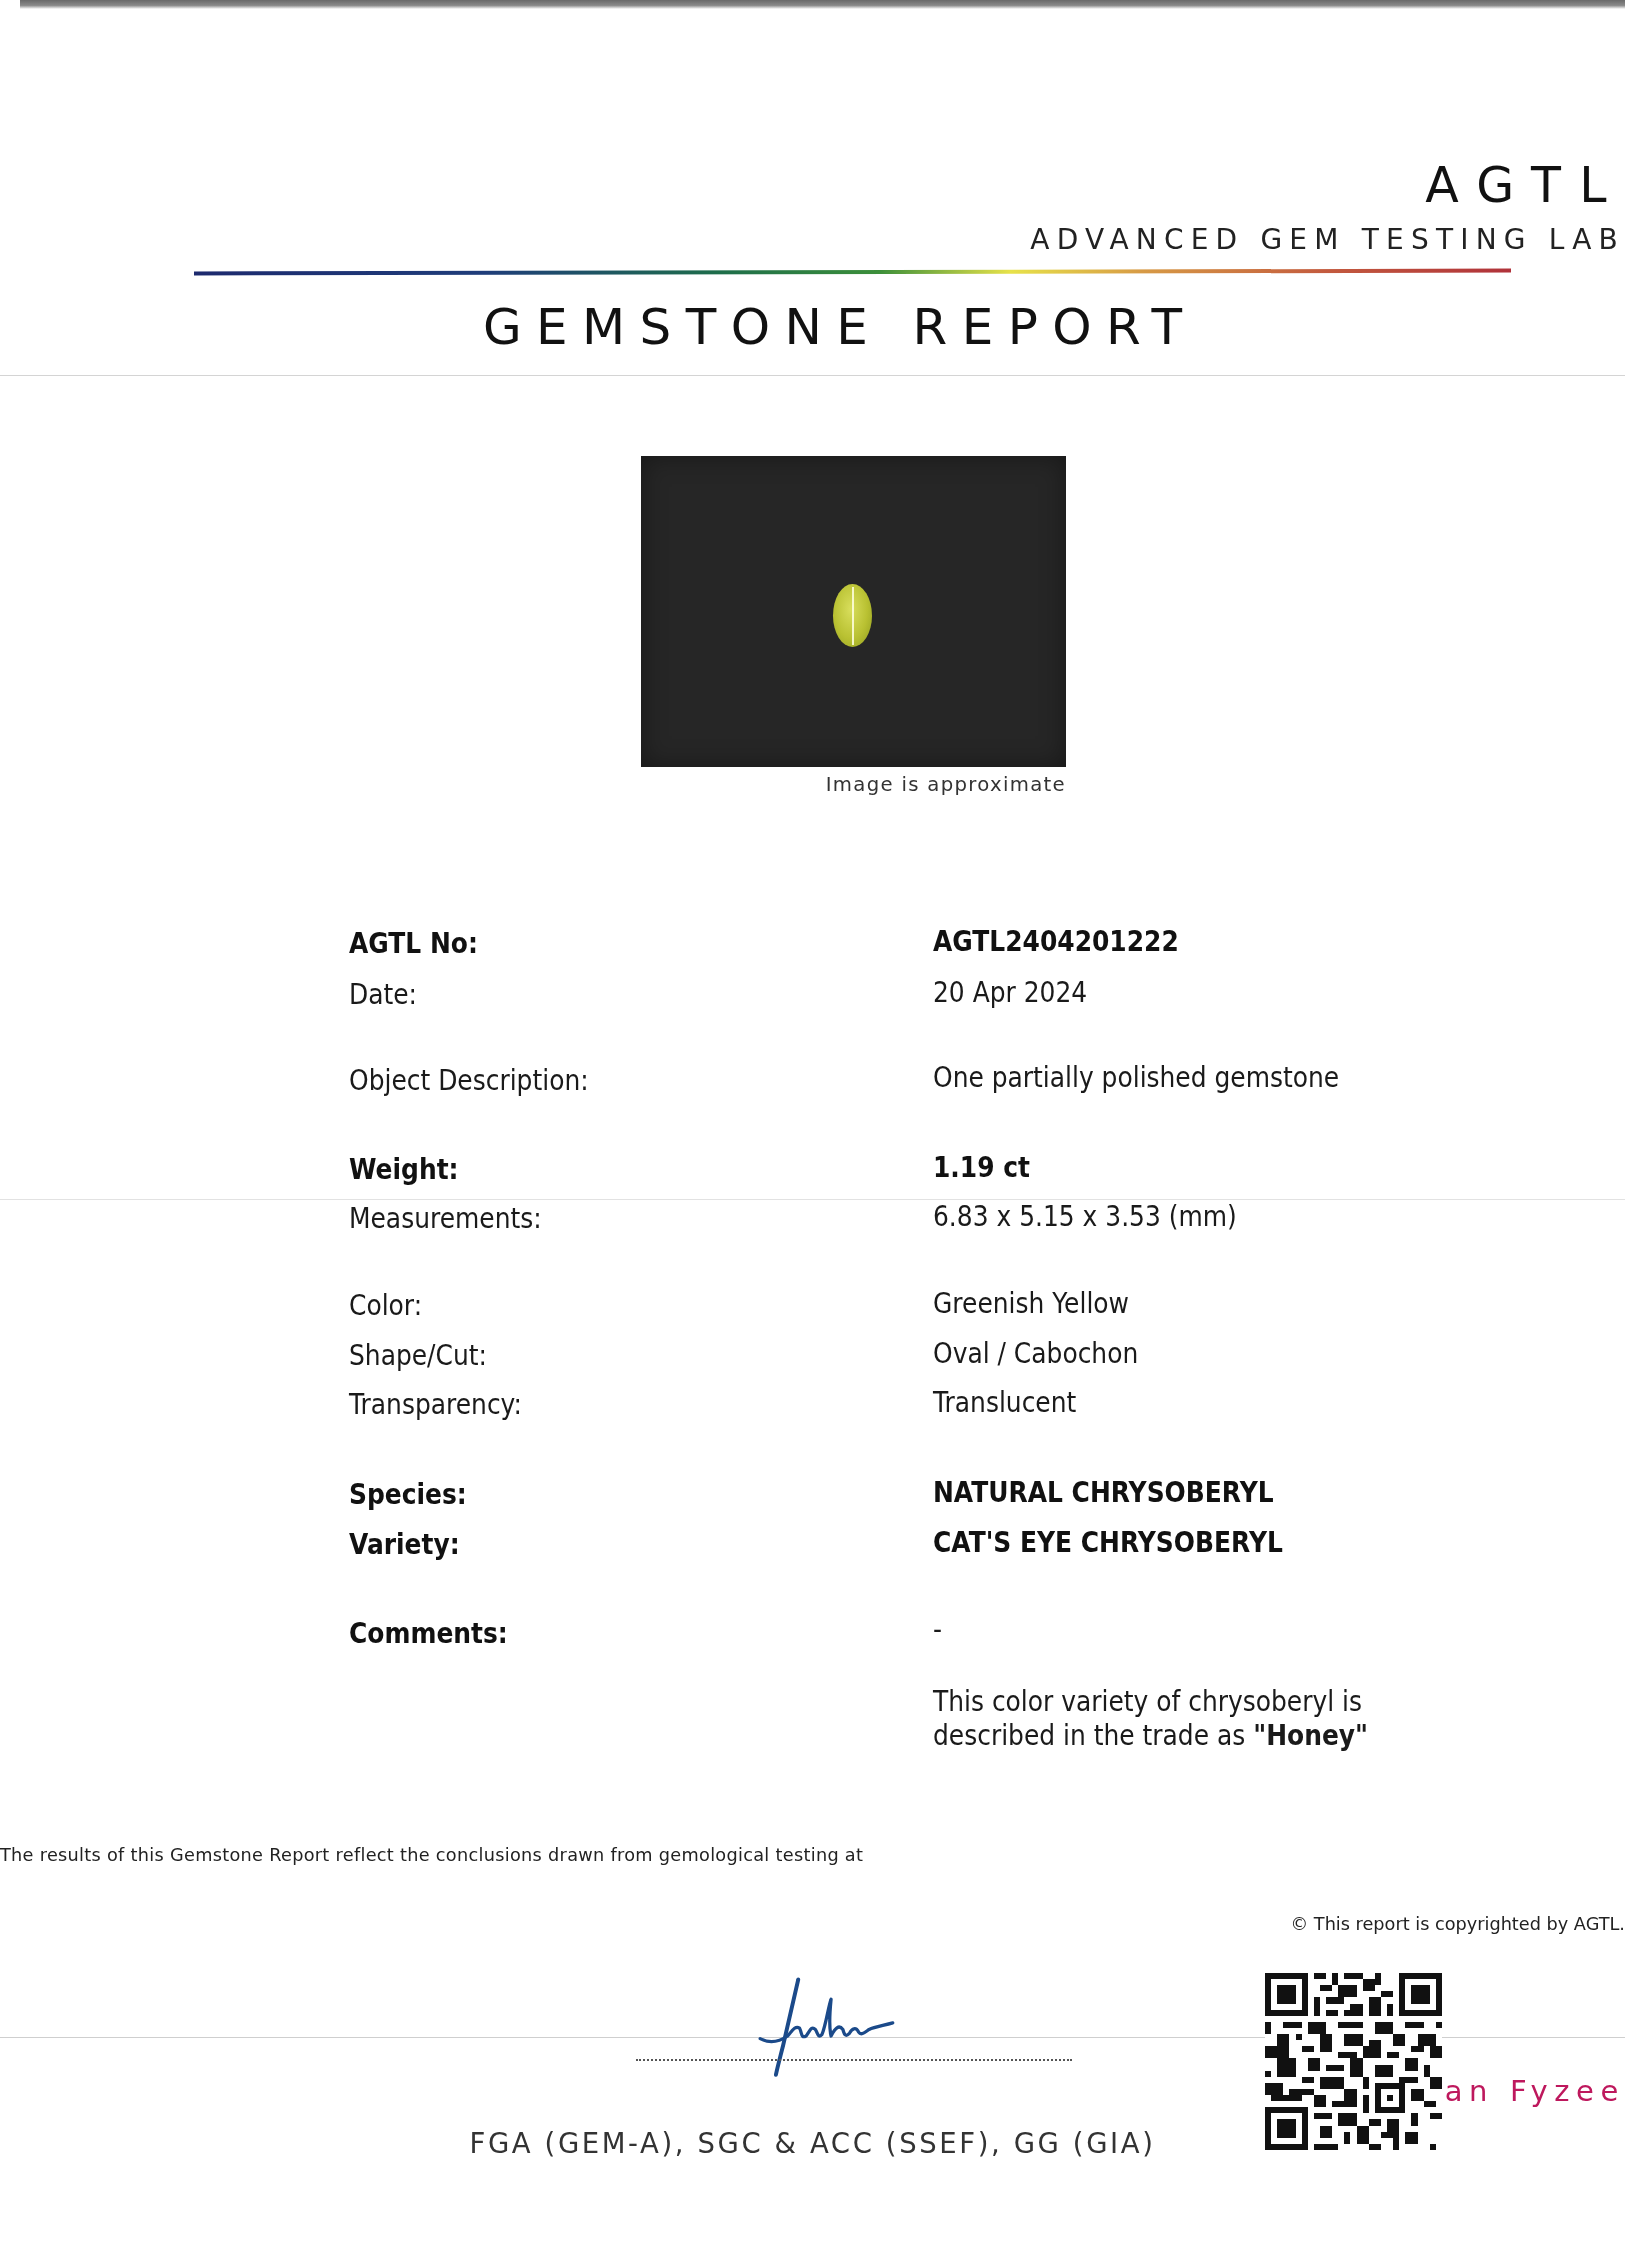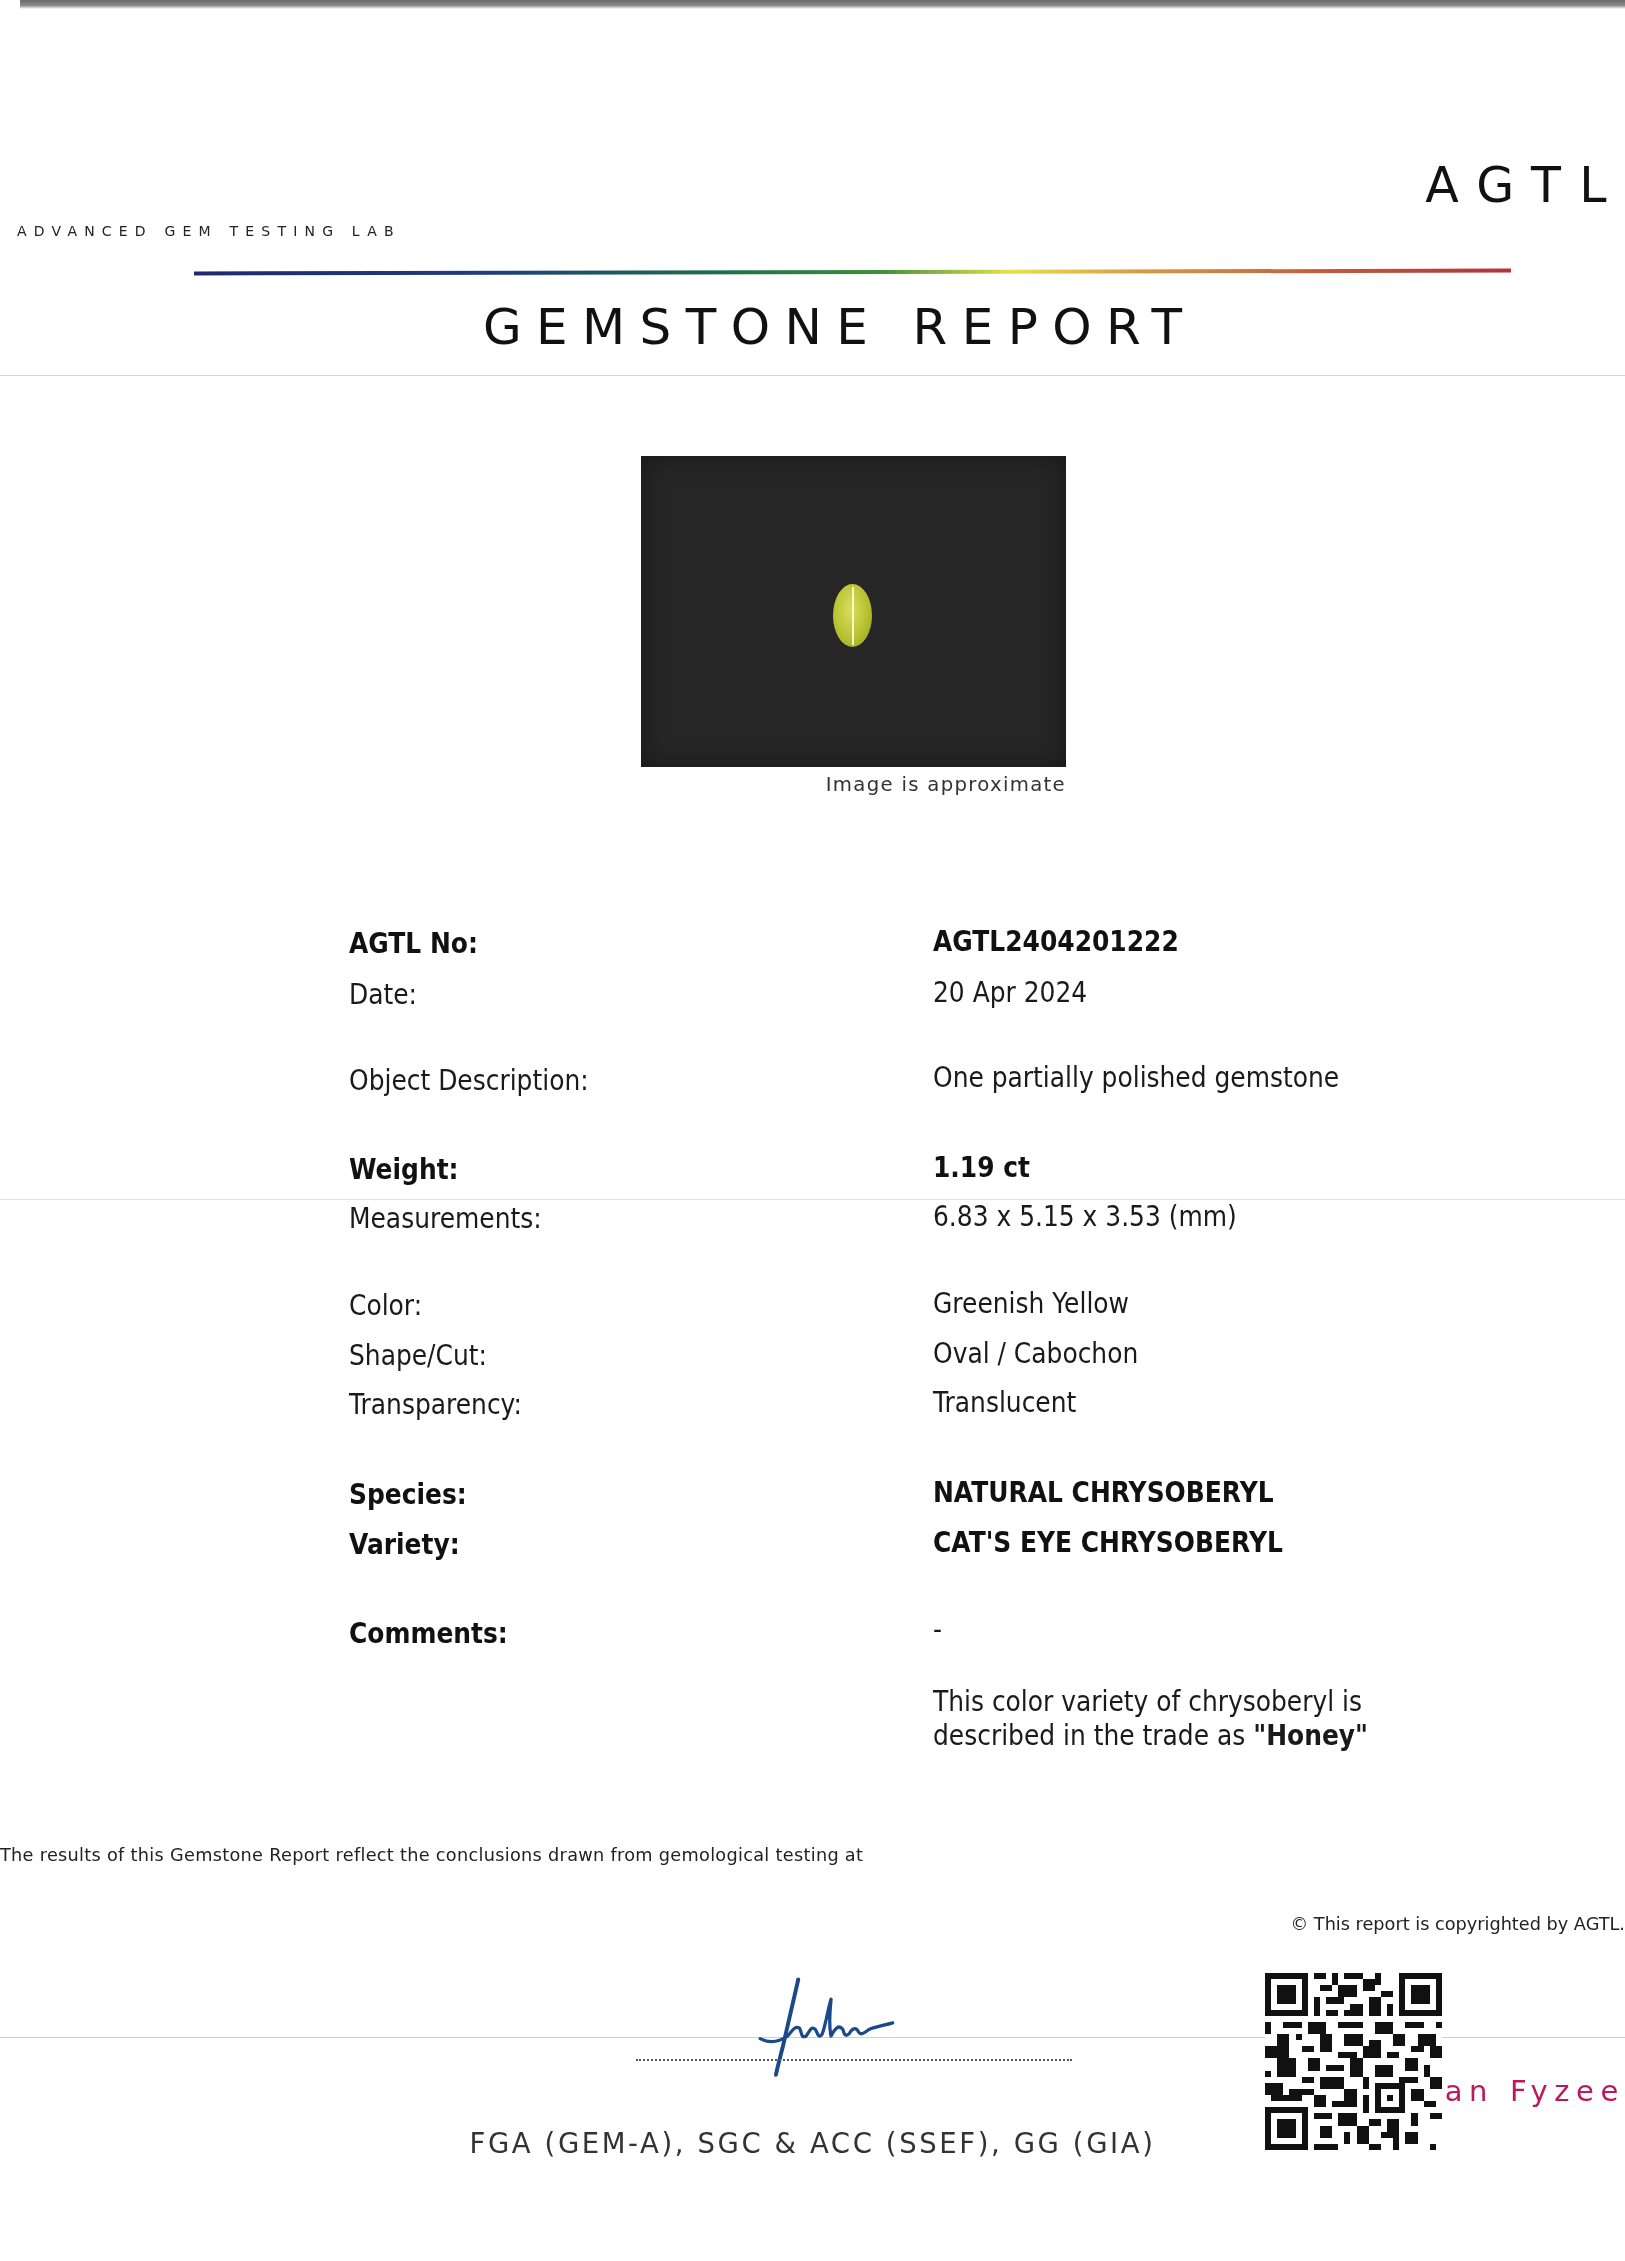--- a/index.html
+++ b/index.html
@@ -16,22 +16,22 @@
   .fold.f1 { top:375px; }
   .fold.f2 { top:1199px; background:#e2e2e2; }
   .fold.f3 { top:2037px; background:#cfcfcf; }
 
   .brand {
     position:absolute; left:0; right:0; top:157px; text-align:right;
     font-size:49px; letter-spacing:18.4px; font-weight:normal; color:#111;
     padding-left:6px;
   }
   .brand-sub {
-    position:absolute; left:0; right:0; top:223px; text-align:left;
-    font-size:14px; letter-spacing:7.2px; color:#222; padding-left:17px;
+    position:absolute; left:0; right:0; top:223px; text-align:right;
+    font-size:28px; letter-spacing:7.2px; color:#222; padding-left:5px;
   }
   .spectrum {
     position:absolute; left:194px; width:1317px; top:270px; height:3.9px;
     background:linear-gradient(to right,#1d2a6e 0%,#1f3d7a 22%,#1e6e4a 40%,#3c8f3a 52%,#e7e24a 62%,#d79a45 72%,#c35a3e 86%,#b0323a 100%);
     transform:rotate(-0.12deg);
   }
   .report-title {
     position:absolute; left:0; right:0; top:298px; text-align:center;
     font-size:50px; letter-spacing:14.4px; color:#111; padding-left:14.4px;margin-left:40px;
   }

